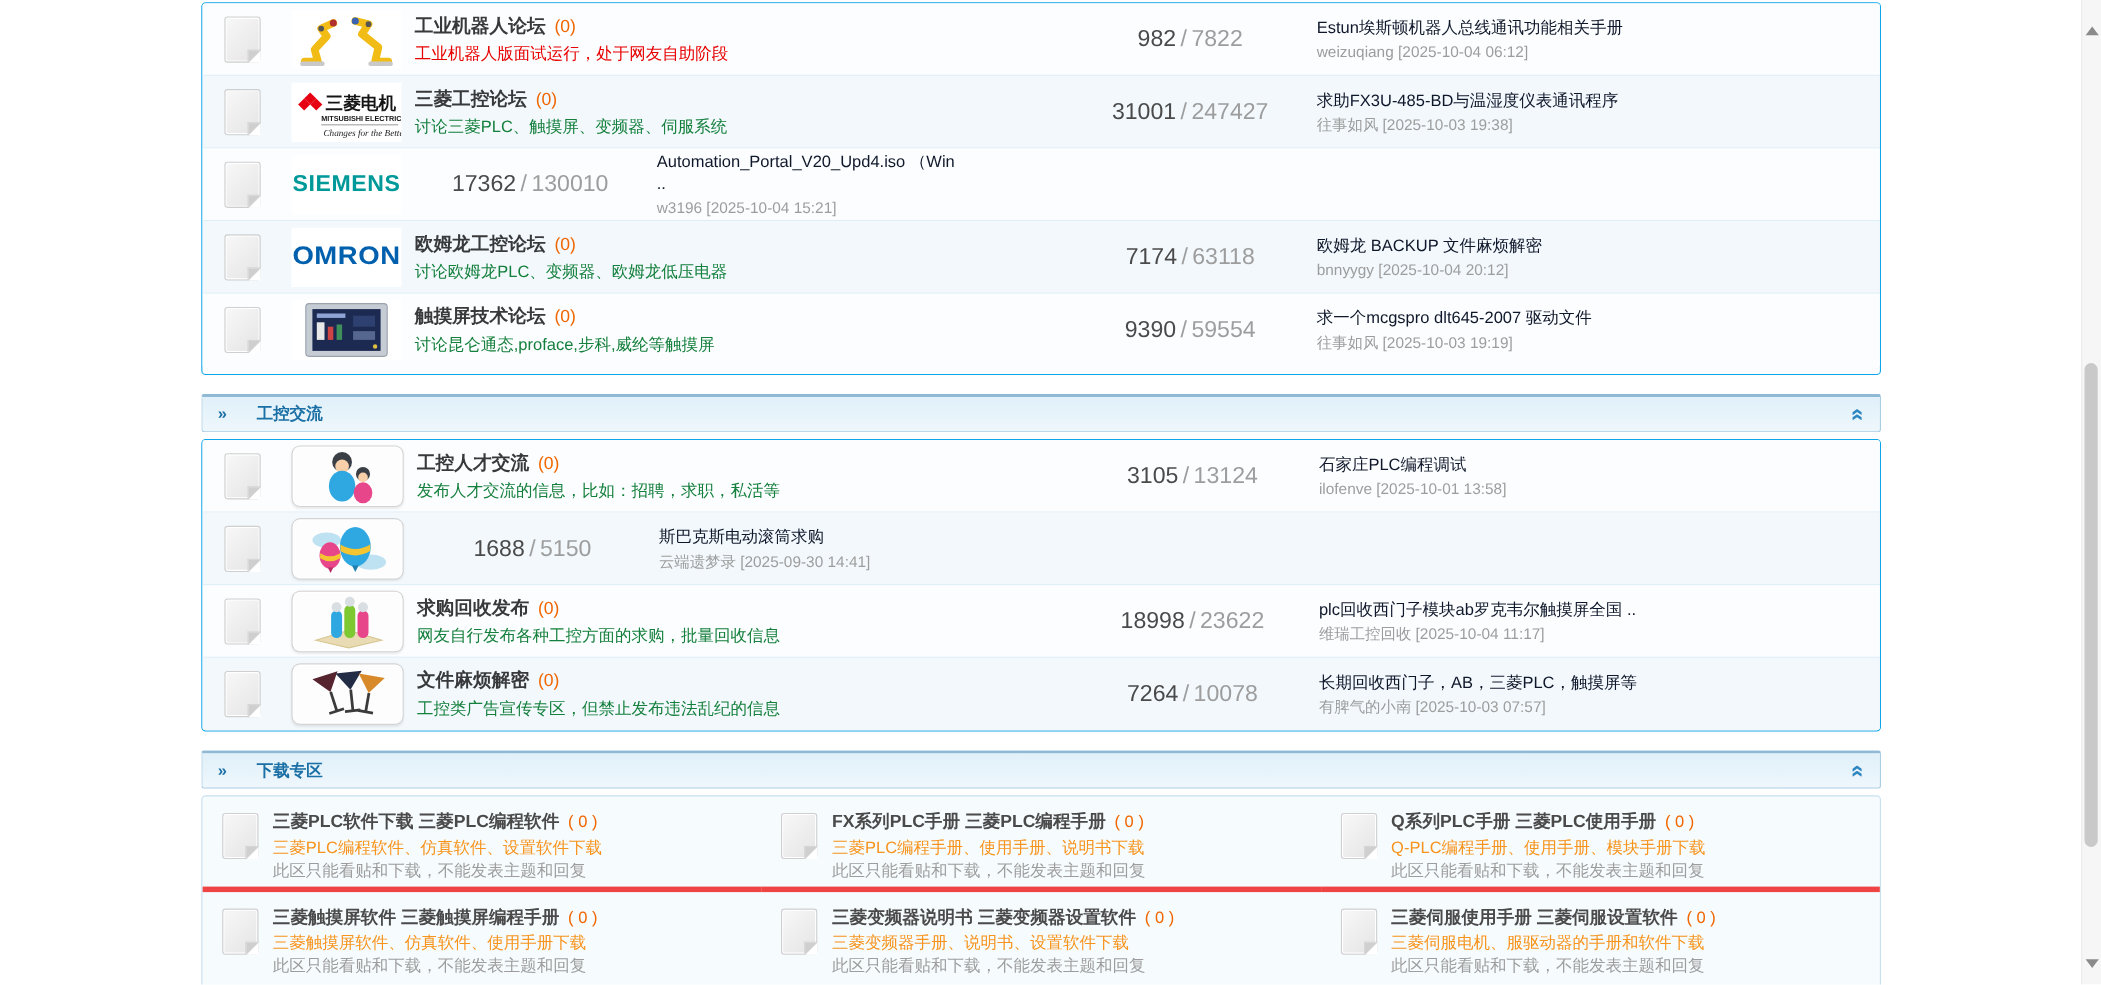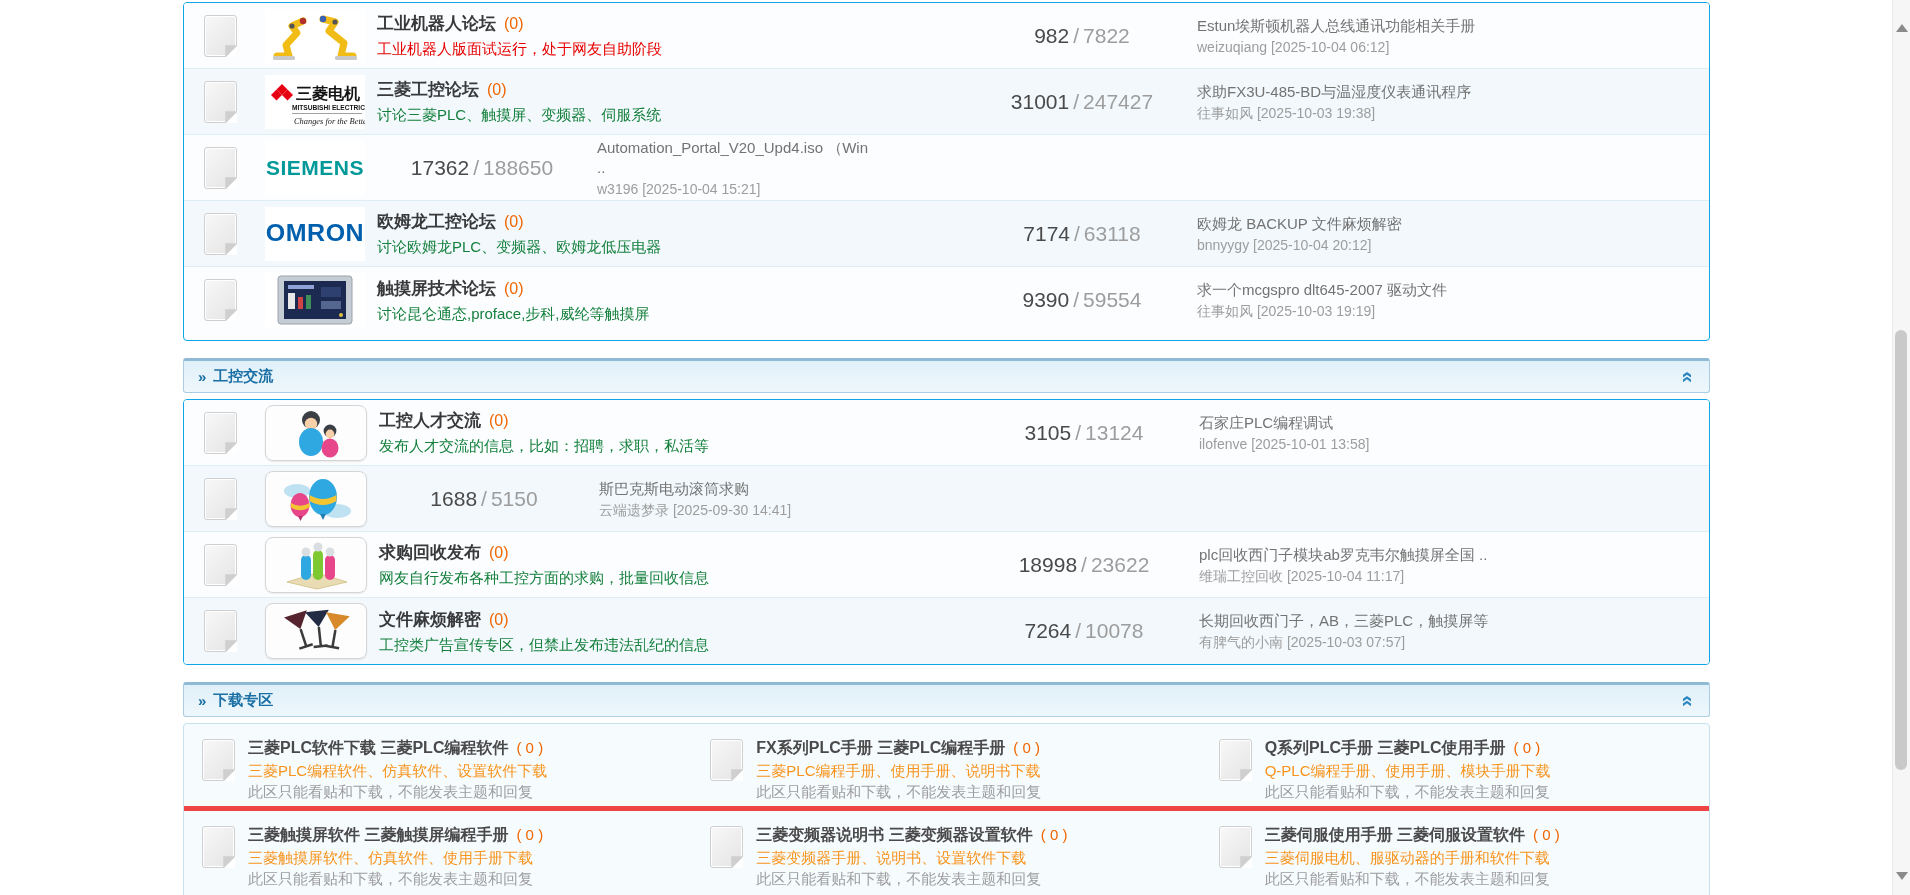--- a/index.html
+++ b/index.html
@@ -33,30 +33,30 @@
   .ft{font-size:17px;font-weight:bold;color:#38393b;text-decoration:none;}
   .fc{color:#f06600;font-size:16px;margin-left:8px;}
   .fd{margin:4px 0 0;font-size:15px;color:#15803d;line-height:19px;}
   .fd.red{color:#e80000;}
 
   .c-nums{width:210px;flex:none;text-align:center;font-size:21px;color:#9d9d9d;}
   .nt{color:#4a4a4a;}
   .ns{margin:0 4px;}
 
   .c-last{width:330px;flex:none;margin-left:10px;}
-  .lt{display:block;font-size:15px;color:#737373;text-decoration:none;line-height:20px;}
+  .lt{display:block;font-size:15px;color:#0f172a;text-decoration:none;line-height:20px;}
   .lm{margin:3px 0 0;font-size:14px;color:#9d9d9d;line-height:17px;}
   .lu{color:#9d9d9d;text-decoration:none;}
 
   
   .secbar{height:35px;margin-top:17px;border:1px solid #aacde4;border-top:3px solid #8fb9d4;
           background:linear-gradient(#e0f0f9,#eef7fc);border-radius:3px;display:flex;
           align-items:center;padding:0 14px;box-sizing:border-box;}
   .smark{color:#1a6fa5;font-weight:bold;font-size:15px;margin-right:7px;}
-  .stitle{color:#1a6fa5;font-weight:bold;font-size:15px;}
+  .stitle{color:#1a6fa5;font-weight:bold;font-size:15px;margin-left:20px;}
   .scollapse{margin-left:auto;color:#2e86c1;font-size:21px;font-weight:bold;
           transform:rotate(90deg);cursor:pointer;line-height:14px;}
   .gap5{margin-top:6px;}
 
   
   .dlgrid{border:1px solid #c7e0ef;border-radius:4px;background:#f6fbfe;display:flex;
           flex-wrap:wrap;overflow:hidden;margin-top:6px;}
   .dlcell{width:33.333%;box-sizing:border-box;display:flex;align-items:flex-start;
           padding:12px 10px 0 18px;height:87px;}
   .dlcell.topline{border-bottom:5px solid #ef4444;}
@@ -140,21 +140,21 @@
       </div>
     </div>
 
     <div class="frow">
       <div class="c-status">
           <span class="pgicon"></span>
         </div>
       <a class="c-logo">
           <span class="logo-siemens">SIEMENS</span>
         </a>
-      <div class="c-nums"><span class="nt">17362</span><span class="ns">/</span><span class="np">188650</span></div>
+      <div class="c-nums"><span class="nt">17362</span><span class="ns">/</span><span class="np">130010</span></div>
       <div class="c-last">
         <a class="lt">Automation_Portal_V20_Upd4.iso （Win</a>
         <a class="lt">..</a>
         <p class="lm"><a class="lu">w3196</a> <span>[2025-10-04 15:21]</span></p>
       </div>
     </div>
 
     <div class="frow">
       <div class="c-status">
           <span class="pgicon"></span>

